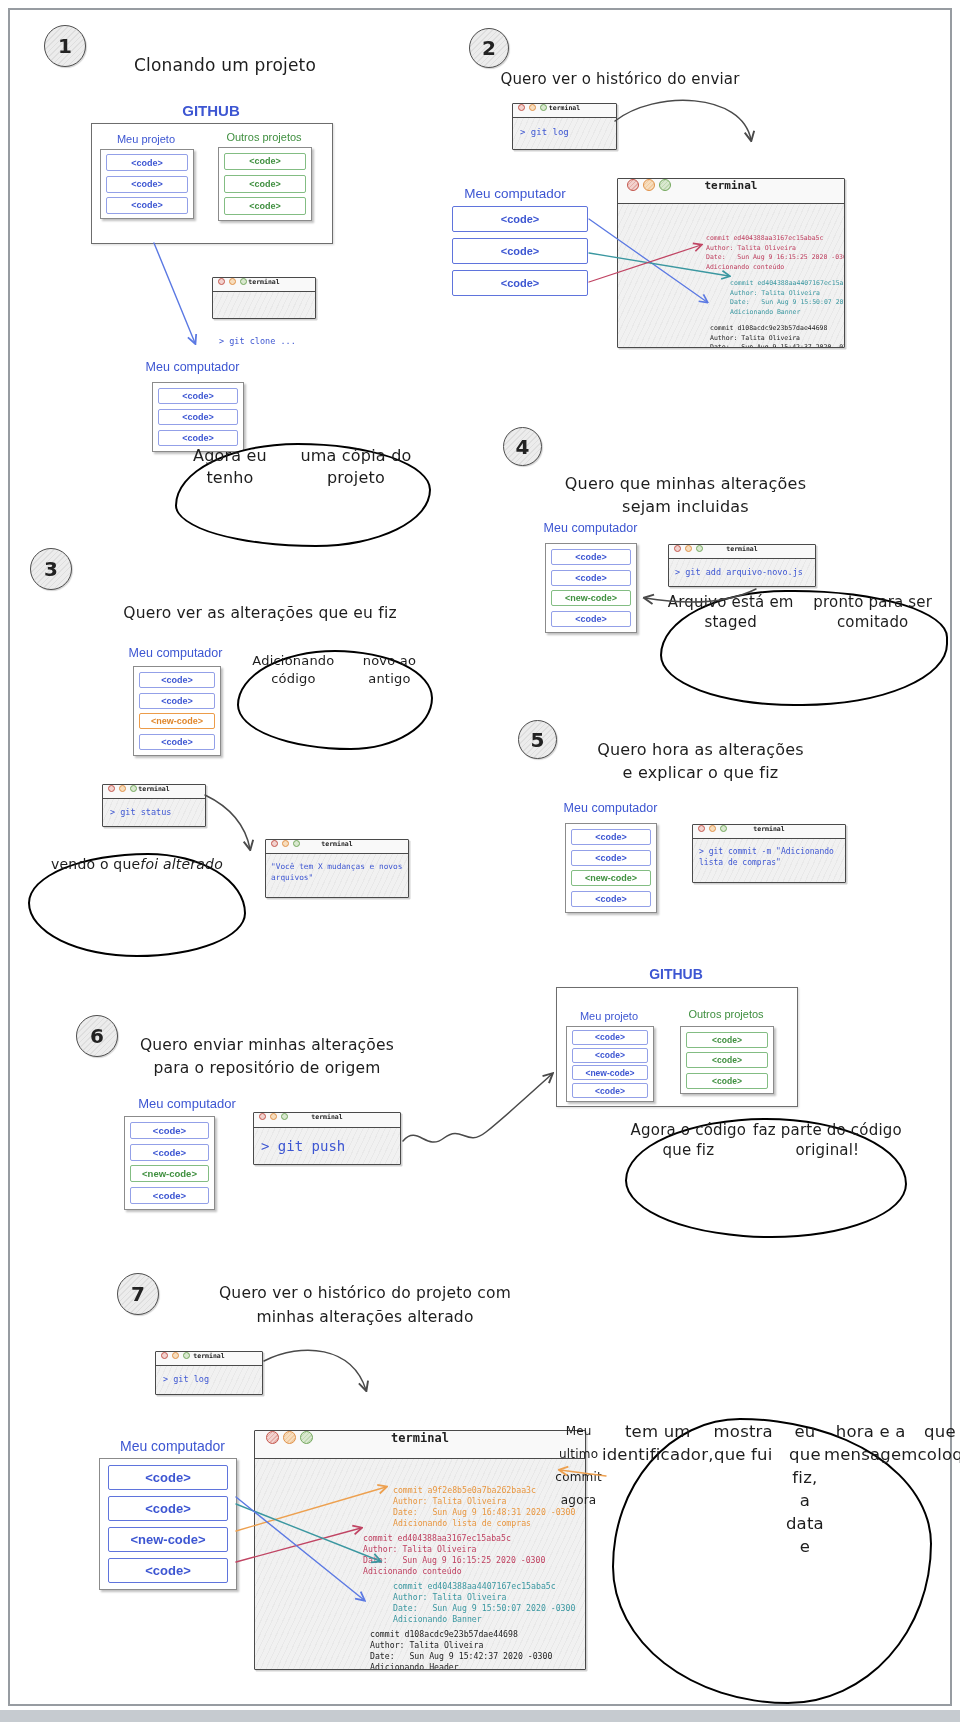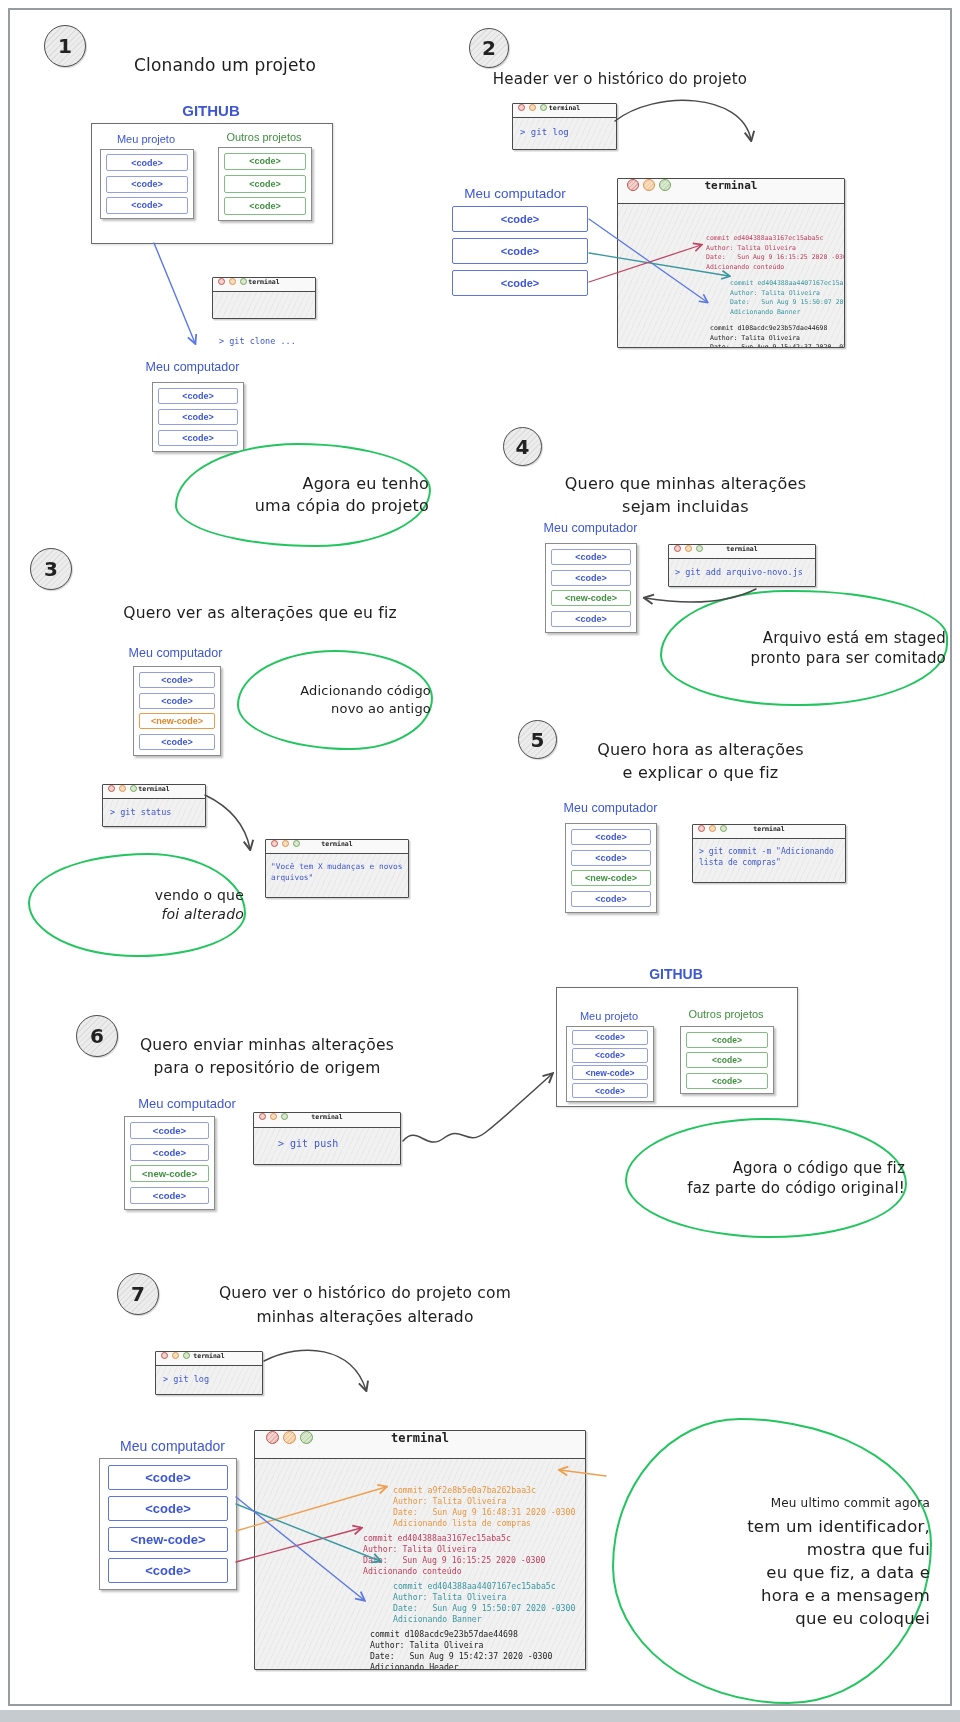--- a/index.html
+++ b/index.html
@@ -26,22 +26,22 @@
          display:flex;flex-direction:column;align-items:center;justify-content:space-evenly;}
   .crow{border:1.5px solid;border-radius:2px;background:#fff;display:flex;align-items:center;justify-content:center;
         font-family:"Liberation Sans",sans-serif;font-weight:bold;white-space:pre;}
   .c-blue{border-color:#93a0e8;color:#3d56d2;}
   .c-blue2{border-color:#5f74dc;color:#3d56d2;}
   .c-green{border-color:#83bd83;color:#3f8f3f;}
   .c-orange{border-color:#ec9c49;color:#e0872c;}
   .lbl-blue{color:#3d56d2;font-family:"Liberation Sans",sans-serif;}
   .lbl-green{color:#3f8f3f;font-family:"Liberation Sans",sans-serif;}
   .ghbox{border:1.6px solid #6d6d6d;background:#fff;box-shadow:1px 1px 2px rgba(0,0,0,.15);}
-  .bubble{border:2px solid #22c55e;background:#fff;display:flex;flex-direction:column;
-          align-items:flex-end;justify-content:center;text-align:center;}
+  .bubble{border:2px solid #000000;background:#fff;display:flex;flex-direction:row;
+          align-items:flex-start;justify-content:center;text-align:center;}
   .bline{line-height:1.35;}
   .cblock{position:absolute;white-space:pre;font-family:"DejaVu Sans Mono",monospace;}
   .cblock div{white-space:pre;}
   svg.arrows{position:absolute;left:0;top:0;z-index:6;pointer-events:none;}
 </style>
 </head>
 <body>
 
 <div class="abs frame"></div>
 <div class="abs botbar"></div>
@@ -80,21 +80,21 @@
   <div class="crow c-blue" style="width:78px;height:14px;font-size:9px;">&lt;code&gt;</div>
   <div class="crow c-blue" style="width:78px;height:14px;font-size:9px;">&lt;code&gt;</div>
 </div>
 
 <div class="abs bubble" style="left:175px;top:443px;width:252px;height:100px;border-radius:48% 52% 45% 55%/60% 45% 55% 40%;">
   <div class="bline hand" style="font-size:16px;">Agora eu tenho</div>
   <div class="bline hand" style="font-size:16px;">uma cópia do projeto</div>
 </div>
 
 <div class="abs circle" style="left:469px;top:28px;width:38px;height:38px;">2</div>
-<div class="abs hand center" style="left:470px;top:70px;width:300px;font-size:15px;">Header ver o histórico do projeto</div>
+<div class="abs hand center" style="left:470px;top:70px;width:300px;font-size:15px;">Quero ver o histórico do enviar</div>
 
 <div class="abs term" style="left:512px;top:103px;width:103px;height:45px;">
   <div class="tbar" style="height:13px;padding-left:5px;">
     <span class="dot" style="width:5px;height:5px;border:1px solid #c4574d;background:#f2d2ce;"></span>
     <span class="dot" style="width:5px;height:5px;border:1px solid #e0924a;background:#f7ddbd;"></span>
     <span class="dot" style="width:5px;height:5px;border:1px solid #74a85e;background:#d9e8cf;"></span>
     <span class="ttitle mono" style="font-size:6.5px;">terminal</span>
   </div>
   <div class="tline mono" style="padding:9px 7px 0;font-size:9px;">&gt; git log</div>
 </div>
@@ -247,21 +247,21 @@
   <div class="crow c-blue" style="width:77px;height:15px;font-size:9.5px;">&lt;code&gt;</div>
 </div>
 
 <div class="abs term" style="left:253px;top:1112px;width:146px;height:51px;">
   <div class="tbar" style="height:14px;padding-left:5px;">
     <span class="dot" style="width:5px;height:5px;border:1px solid #c4574d;background:#f2d2ce;"></span>
     <span class="dot" style="width:5px;height:5px;border:1px solid #e0924a;background:#f7ddbd;"></span>
     <span class="dot" style="width:5px;height:5px;border:1px solid #74a85e;background:#d9e8cf;"></span>
     <span class="ttitle mono" style="font-size:6.5px;">terminal</span>
   </div>
-  <div class="tline mono" style="padding:10px 24px 0;font-size:10px;">&gt; git push</div>
+  <div class="tline mono" style="padding:10px 7px 0;font-size:14px;">&gt; git push</div>
 </div>
 
 <div class="abs circle" style="left:117px;top:1273px;width:40px;height:40px;">7</div>
 <div class="abs hand center" style="left:190px;top:1284px;width:350px;font-size:15.5px;">Quero ver o histórico do projeto com</div>
 <div class="abs hand center" style="left:190px;top:1308px;width:350px;font-size:15.5px;">minhas alterações alterado</div>
 
 <div class="abs term" style="left:155px;top:1351px;width:106px;height:42px;">
   <div class="tbar" style="height:13px;padding-left:5px;">
     <span class="dot" style="width:5px;height:5px;border:1px solid #c4574d;background:#f2d2ce;"></span>
     <span class="dot" style="width:5px;height:5px;border:1px solid #e0924a;background:#f7ddbd;"></span>

